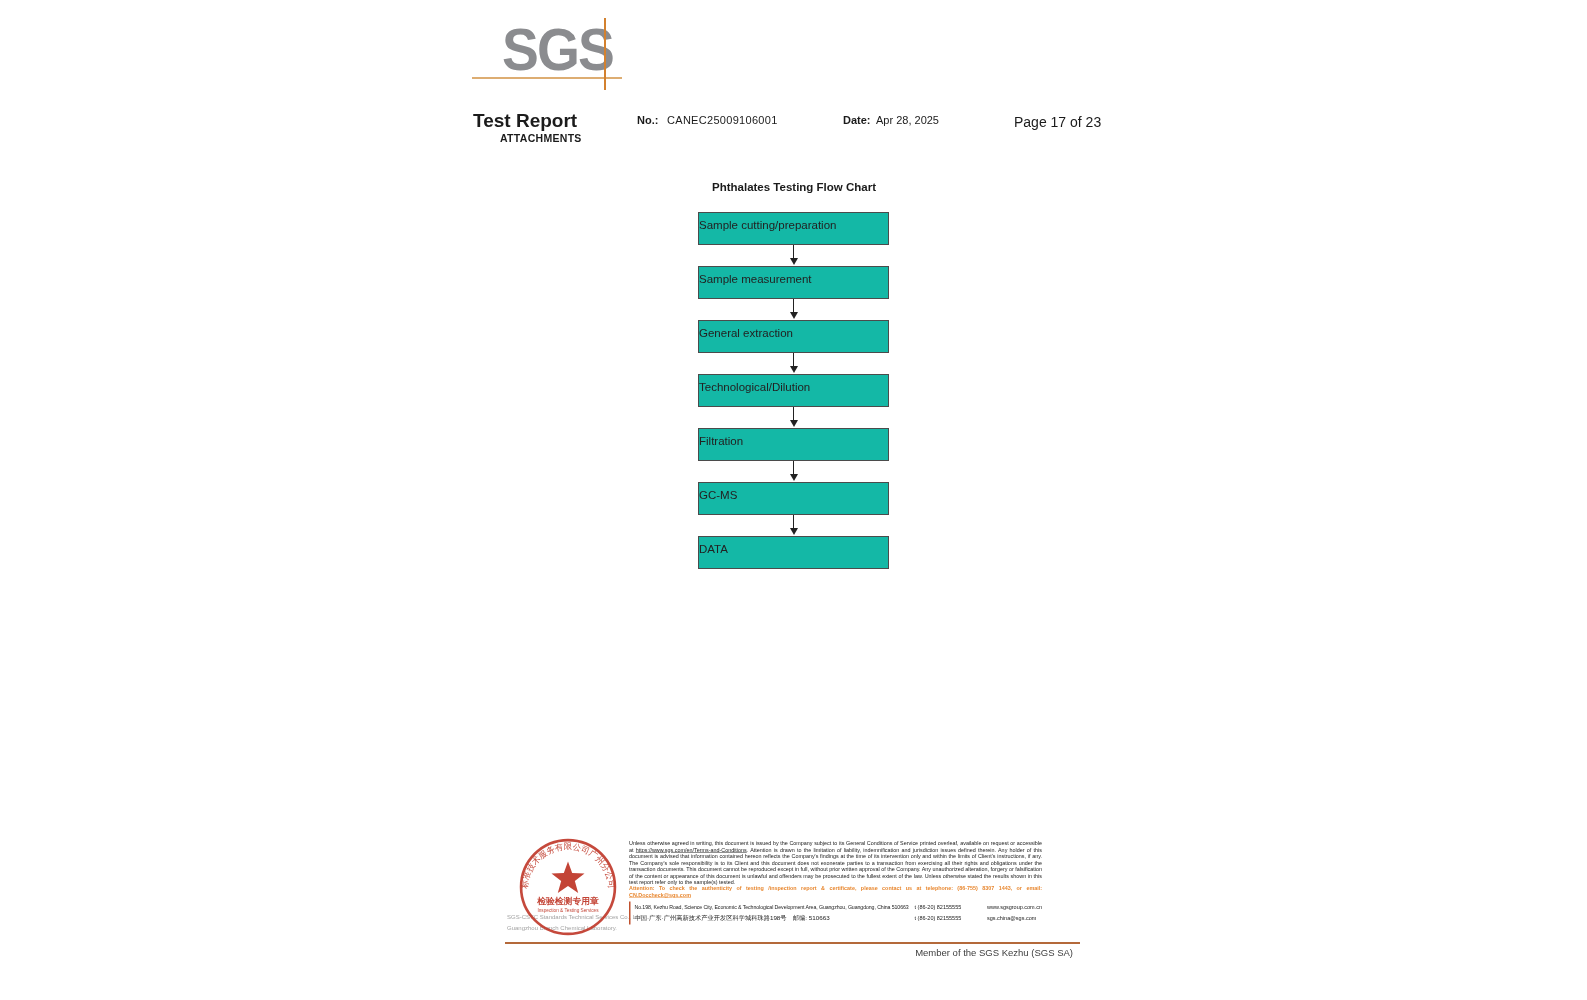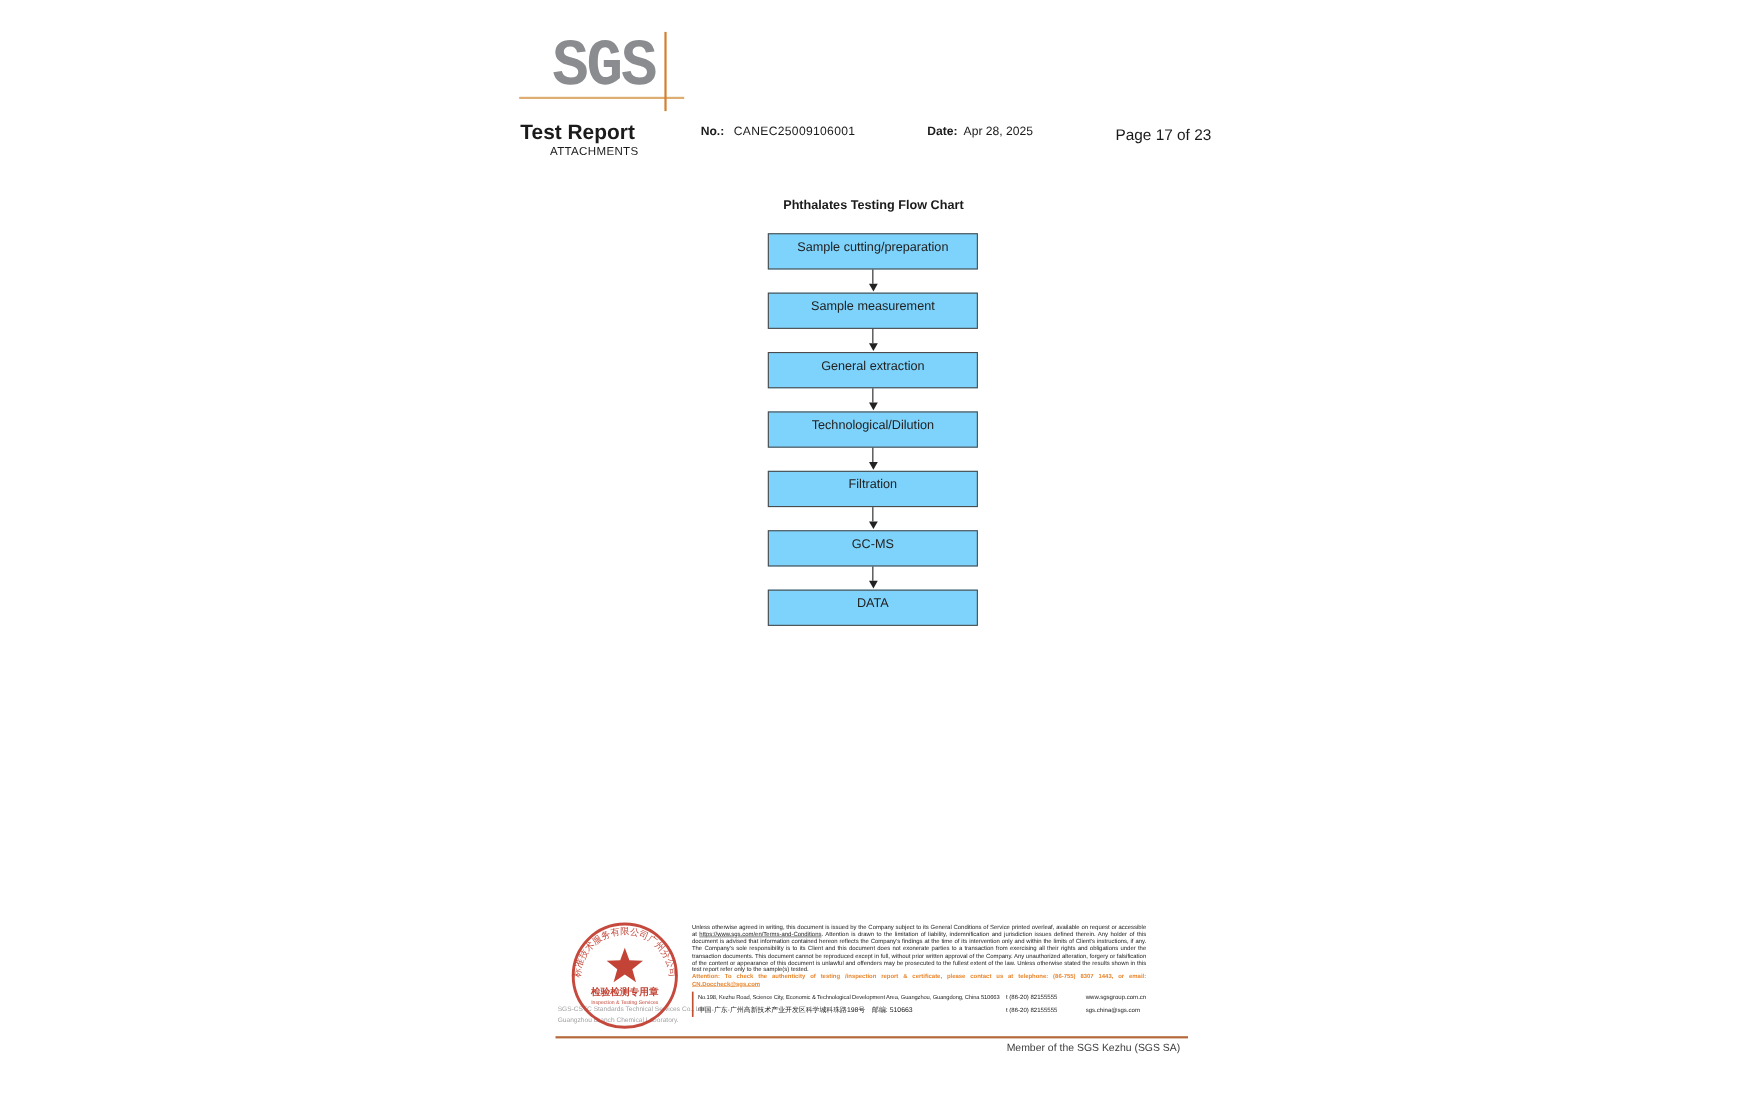--- a/index.html
+++ b/index.html
@@ -4,44 +4,44 @@
 <style>
   html,body{margin:0;padding:0;}
   body{
     width:1587px;height:1000px;position:relative;overflow:hidden;
     background:#ffffff;color:#1b1b1b;
     font-family:"Liberation Sans","DejaVu Sans",sans-serif;
   }
   .abs{position:absolute;}
 
   
-  #logo{left:472px;top:25px;width:152px;height:84px;font-family:Liberation Mono, monospace;}
+  #logo{left:472px;top:14px;width:152px;height:84px;}
   .logo-text{
     position:absolute;left:30px;top:6px;line-height:60px;font-size:60px;font-weight:bold;
     color:#8b8c8f;letter-spacing:-2px;transform:scaleX(0.92);transform-origin:left top;
   }
   .logo-hline{position:absolute;left:0;top:63px;width:150px;height:2px;background:#ddad72;}
   .logo-vline{position:absolute;left:132px;top:4px;width:2px;height:72px;background:#d3812f;}
 
   
   .h-bold{font-weight:bold;font-size:11px;}
   .h-val{font-size:11px;}
   #report-title{left:473px;top:110px;font-size:19px;font-weight:bold;}
-  #attachments{left:500px;top:132px;font-size:10.5px;font-weight:normal;letter-spacing:.3px;}
+  #attachments{left:500px;top:132px;font-size:10.5px;font-weight:bold;letter-spacing:.3px;}
   #no-label{left:637px;top:114px;}
   #no-value{left:667px;top:114px;letter-spacing:.3px;}
   #date-label{left:804px;top:114px;padding-left:39px;}
   #date-value{left:876px;top:114px;}
   #page-label{left:1014px;top:114px;font-size:14px;}
 
   
   #flow-title{left:674px;top:160px;width:240px;text-align:center;font-size:11.5px;font-weight:bold;margin-top:21px;}
   .flow-box{
     position:absolute;left:698px;width:191px;height:33px;box-sizing:border-box;
-    border:1px solid #4b4b4b;background:#7dd3fc;text-align:center;
+    border:1px solid #4b4b4b;background:#14b8a6;
     padding-top:6px;font-size:11.5px;color:#222;
   }
   .flow-arrow{position:absolute;left:793px;width:1px;height:13px;background:#222;}
   .flow-arrow::after{
     content:"";position:absolute;left:-3.5px;top:13px;width:0;height:0;
     border-left:4px solid transparent;border-right:4px solid transparent;border-top:7px solid #222;
   }
 
   
   #company{

